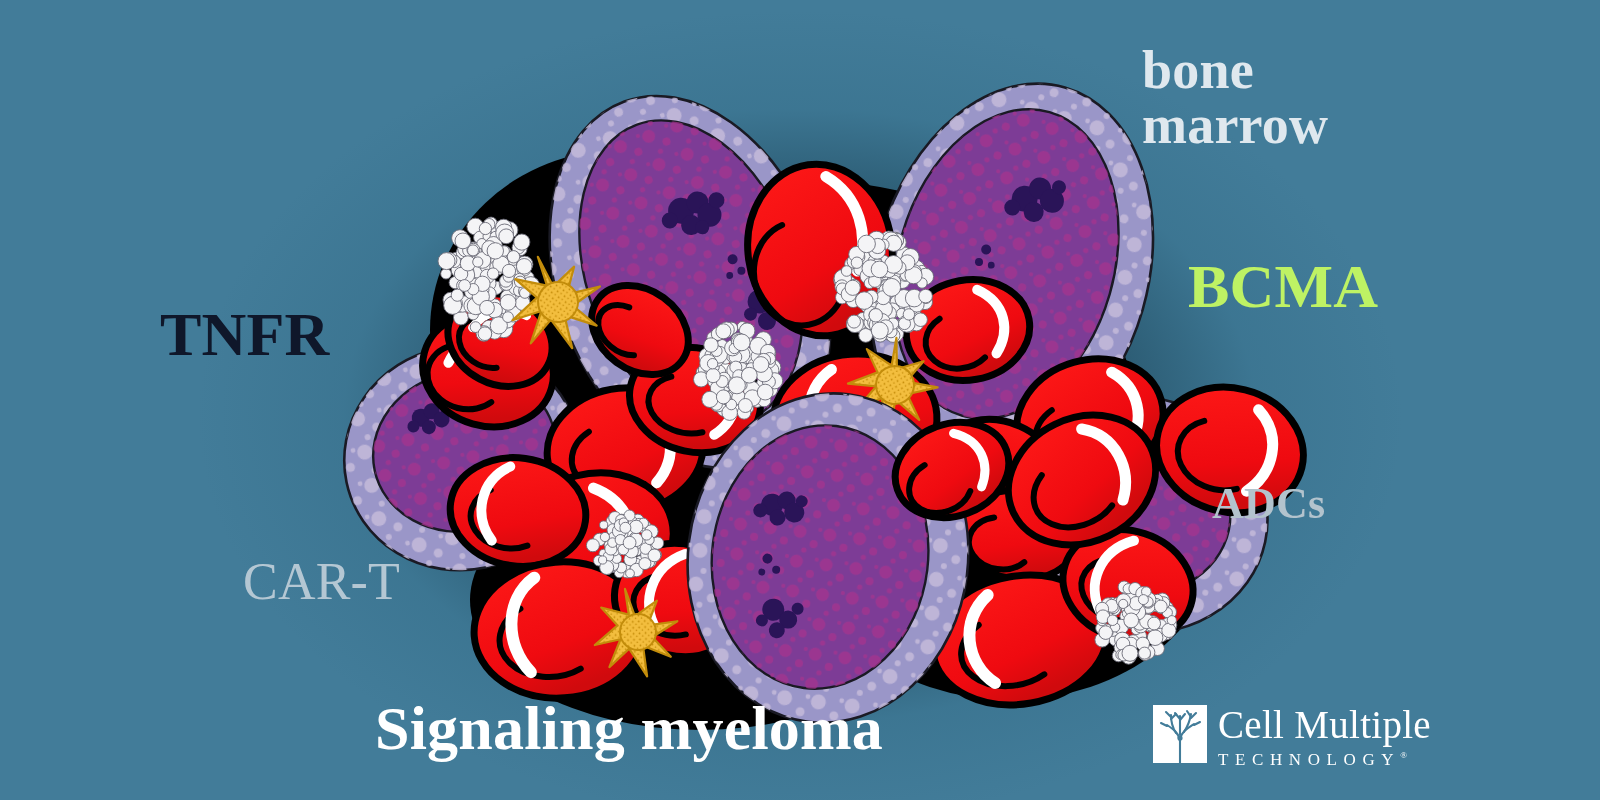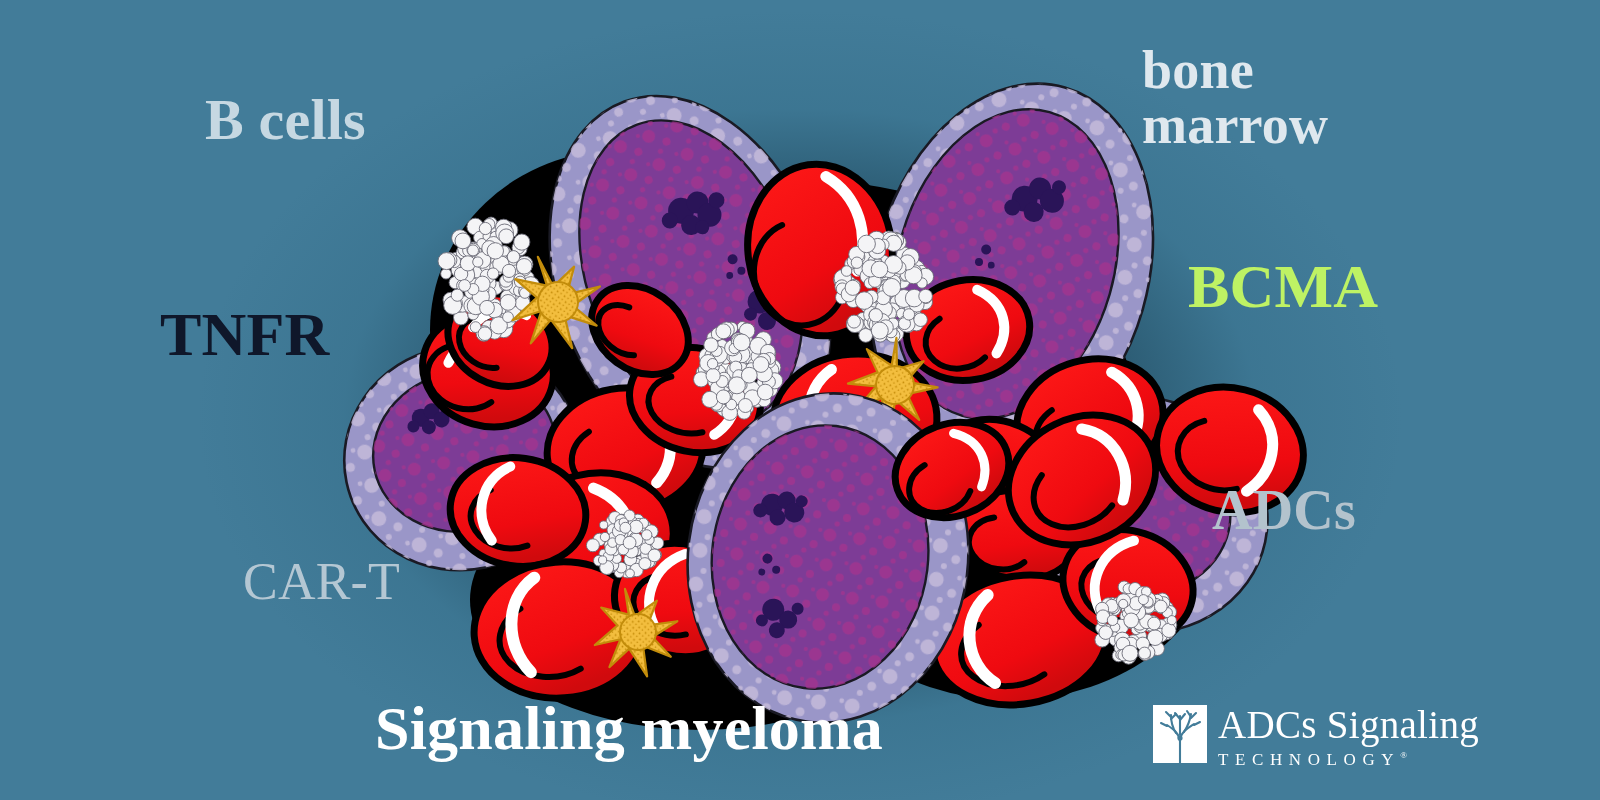--- a/index.html
+++ b/index.html
@@ -22,21 +22,21 @@
     letter-spacing:.2px;
   }
   .lbl-white{color:#ffffff;font-weight:700;}
 
   #lbl-bcells{left:205px;top:90px;font-size:58px;color:#c6d8e2;font-weight:700;}
   #lbl-hema{left:556px;top:24px;font-size:54px;}
   #lbl-bone{left:1142px;top:14px;font-size:54px;color:#dfe8ee;font-weight:700;text-align:left;margin-top:29px;}
   #lbl-tnfr{left:160px;top:303px;font-size:62px;}
   #lbl-bcma{left:1188px;top:255px;font-size:62px;}
   #lbl-cart{left:196px;top:555px;font-size:52px;color:#b4c7d3;font-weight:400;}
-  #lbl-adcs{left:1212px;top:482px;font-size:56px;color:#b3c3cd;font-weight:700;}
+  #lbl-adcs{left:1212px;top:482px;font-size:44px;color:#b3c3cd;font-weight:700;}
   #lbl-title{left:375px;top:697px;font-size:62px;}
 
   
   #logo{position:absolute;left:1153px;top:705px;display:flex;align-items:flex-start;}
   #logo .mark{
     width:54px;height:58px;background:#ffffff;position:relative;flex:0 0 auto;
   }
   #logo .words{margin-left:11px;color:#ffffff;display:flex;flex-direction:column;align-items:flex-start;}
   #logo .w1{font-size:39px;line-height:40px;letter-spacing:.3px;}
   #logo .w2{font-size:17px;line-height:20px;letter-spacing:6.6px;text-align:right;}
@@ -968,21 +968,20 @@
         <g transform="translate(952,470) rotate(-20)">
           <ellipse rx="58" ry="46" fill="url(#gRbc)" stroke="#000" stroke-width="7"></ellipse>
           <path d="M-24,-14 A32,26 0 1 0 10,26" fill="none" stroke="#000" stroke-width="6" stroke-linecap="round"></path>
           <path d="M14,-34 C38,-18 38,8 22,26" fill="none" stroke="#fff" stroke-width="9" stroke-linecap="round"></path>
         </g>
       </g>
 
     </g>
   </svg>
 
-  <div class="label" id="lbl-bcells" style="color: rgb(198, 216, 226);">B cells</div>
   <div class="label" id="lbl-bone" style="color: rgb(223, 232, 238); white-space: pre;">bone
 marrow</div>
   <div class="label lbl-white" id="lbl-tnfr" style="color: #0f172a;">TNFR</div>
   <div class="label lbl-white" id="lbl-bcma" style="color: #bef264;">BCMA</div>
   <div class="label" id="lbl-cart" style="color: rgb(180, 199, 211); margin-left: 47px;">CAR-T</div>
   <div class="label" id="lbl-adcs" style="color: rgb(179, 195, 205);">ADCs</div>
   <div class="label lbl-white" id="lbl-title" style="color: rgb(255, 255, 255);">Signaling myeloma</div>
 
   <div id="logo">
     <div class="mark">
@@ -1001,18 +1000,18 @@
             <path d="M27,15 L32,9"></path>
           <path d="M38,12 L34,6"></path>
             <path d="M38,13 L43,8"></path>
           <path d="M14,21 L8,18"></path>
             <path d="M41,20 L47,17"></path>
         </g>
         <circle cx="27" cy="33" r="2.6" fill="#427c99"></circle>
       </svg>
     </div>
     <div class="words">
-      <div class="w1">ADCs Signaling</div>
+      <div class="w1">Cell Multiple</div>
       <div class="w2"><span>TECHNOLOGY</span><sup>®</sup></div>
     </div>
   </div>
 
 </div>
 
 </body></html>

